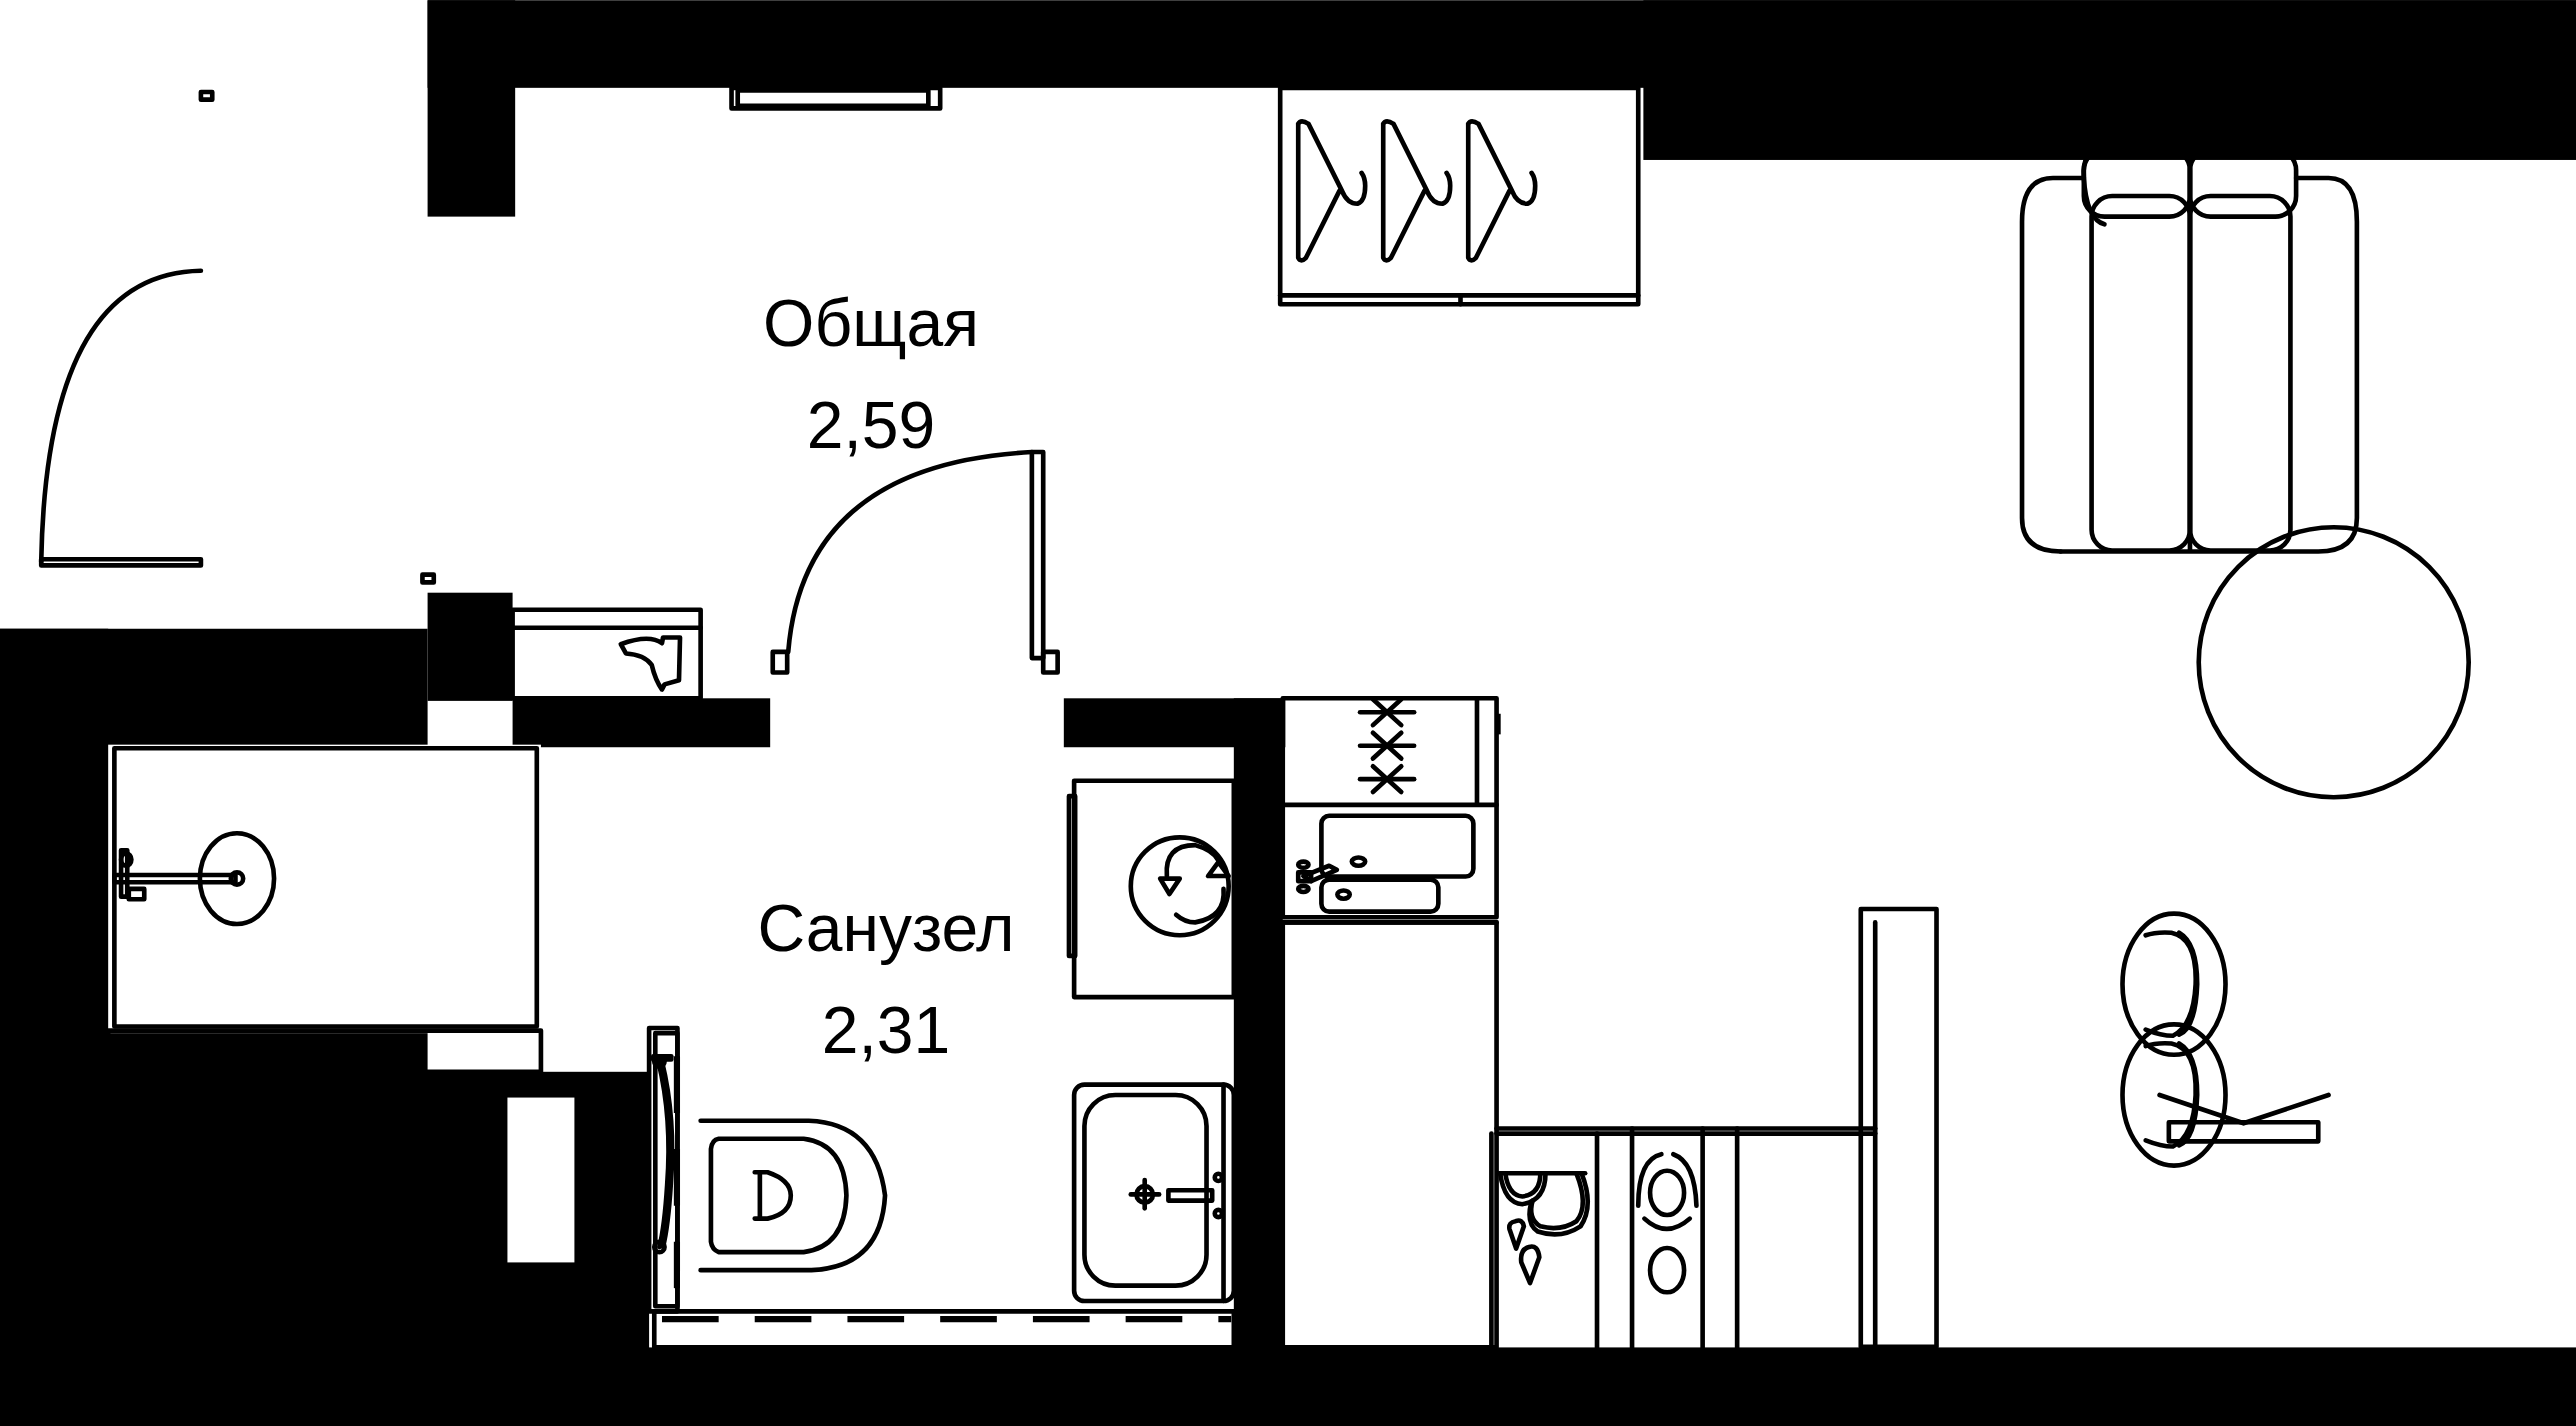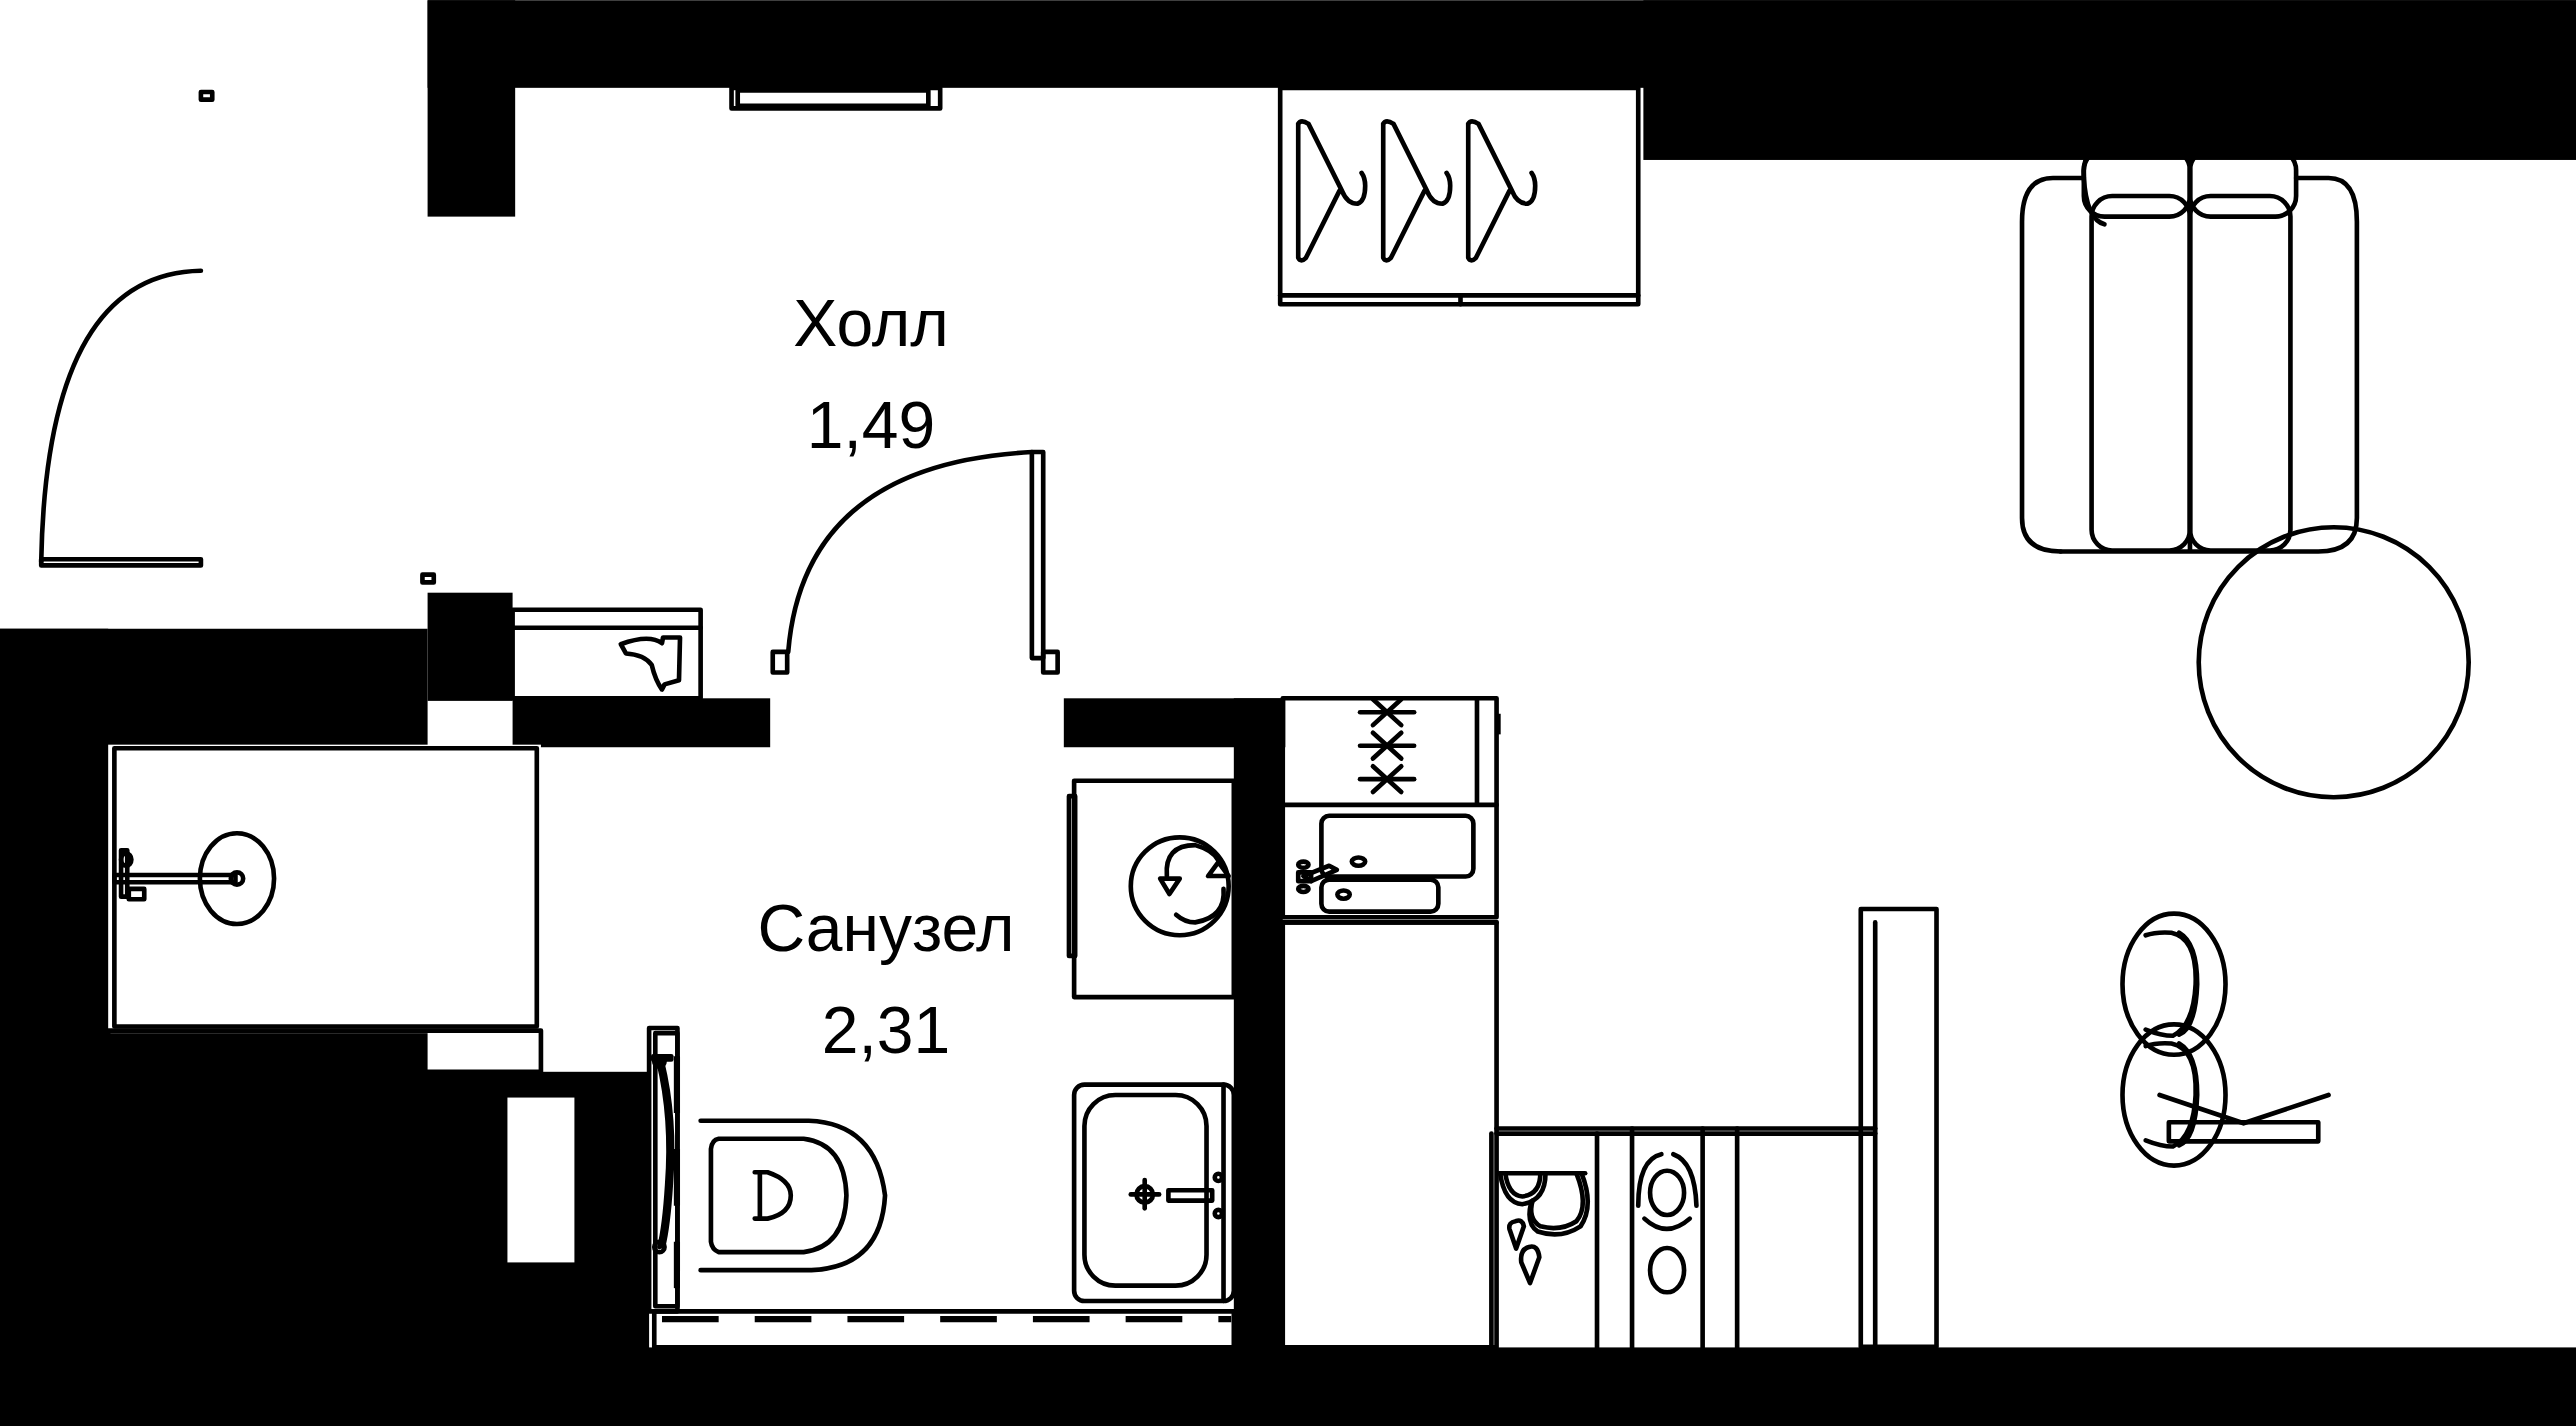--- a/index.html
+++ b/index.html
@@ -251,22 +251,22 @@
     <path class="lnT" d="M 5335 1957 Q 5400 1920 5500 1913"></path>
     <rect class="lnT" x="5500" y="1903" width="20" height="300"></rect>
   </g>
   <g>
     <line class="lnT" x1="5770" y1="920" x2="5770" y2="1880"></line>
     <line class="lnT" x1="5795" y1="920" x2="5795" y2="2200"></line>
   </g>
 </svg>
 
 <div class="label" style="left:871px; top:281px;">
-  <span class="name">Холл</span>
-  <span class="area">1,49</span>
+  <span class="name">Общая</span>
+  <span class="area">2,59</span>
 </div>
 <div class="label" style="left:886px; top:886px;">
   <span class="name">Санузел</span>
   <span class="area">2,31</span>
 </div>
 <div class="label" style="left:1924px; top:708px;">
 </div>
 
 
 </body></html>

